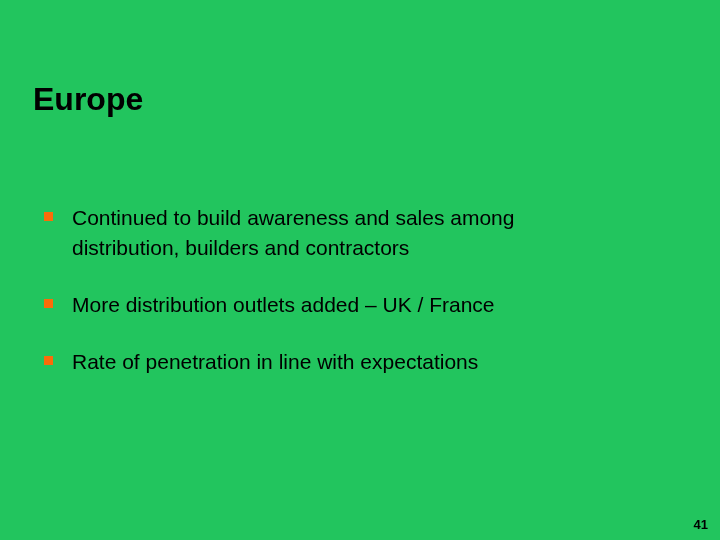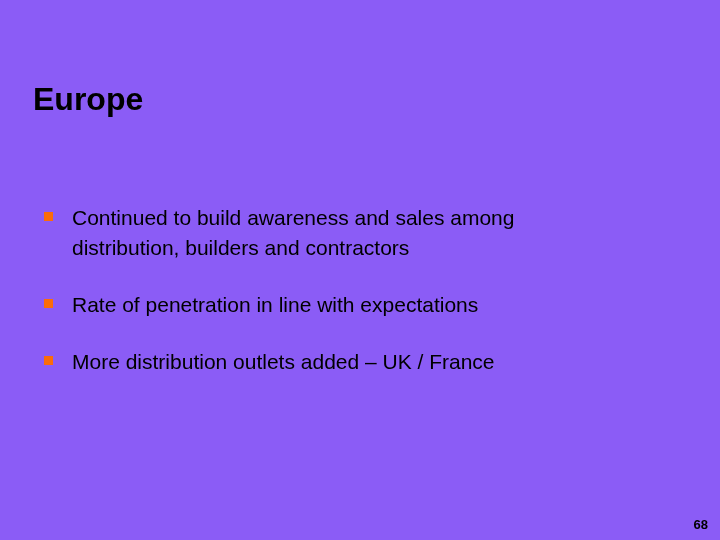--- a/index.html
+++ b/index.html
@@ -5,21 +5,21 @@
   html, body {
     margin: 0;
     padding: 0;
     background: #FFFFFF;
     font-family: "Liberation Sans", sans-serif;
   }
   .slide {
     position: relative;
     width: 720px;
     height: 540px;
-    background: #8b5cf6;
+    background: #22c55e;
     overflow: hidden;
   }
   .slide-title {
     position: absolute;
     left: 33px;
     top: 82px;
     font-size: 32px;
     font-weight: bold;
     color: #000000;
     line-height: 34px;
@@ -65,25 +65,25 @@
 
   <div class="bullet-list">
 
     <div class="bullet-item">
       <span class="bullet-marker"></span>
       <span class="bullet-text">Continued to build awareness and sales among distribution, builders and contractors</span>
     </div>
 
     <div class="bullet-item">
       <span class="bullet-marker"></span>
-      <span class="bullet-text">Rate of penetration in line with expectations</span>
+      <span class="bullet-text">More distribution outlets added – UK / France</span>
     </div>
 
     <div class="bullet-item">
       <span class="bullet-marker"></span>
-      <span class="bullet-text">More distribution outlets added – UK / France</span>
+      <span class="bullet-text">Rate of penetration in line with expectations</span>
     </div>
 
   </div>
 
-  <div class="page-number">68</div>
+  <div class="page-number">41</div>
 
 </div>
 
 </body></html>

